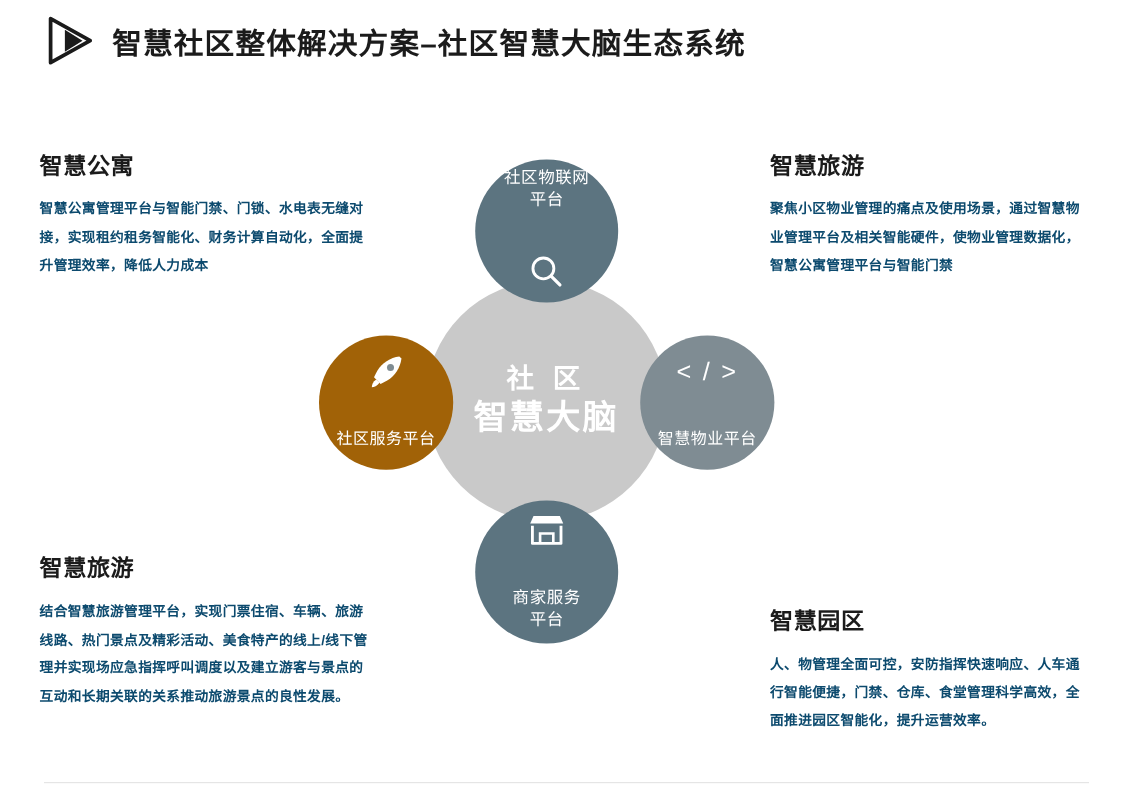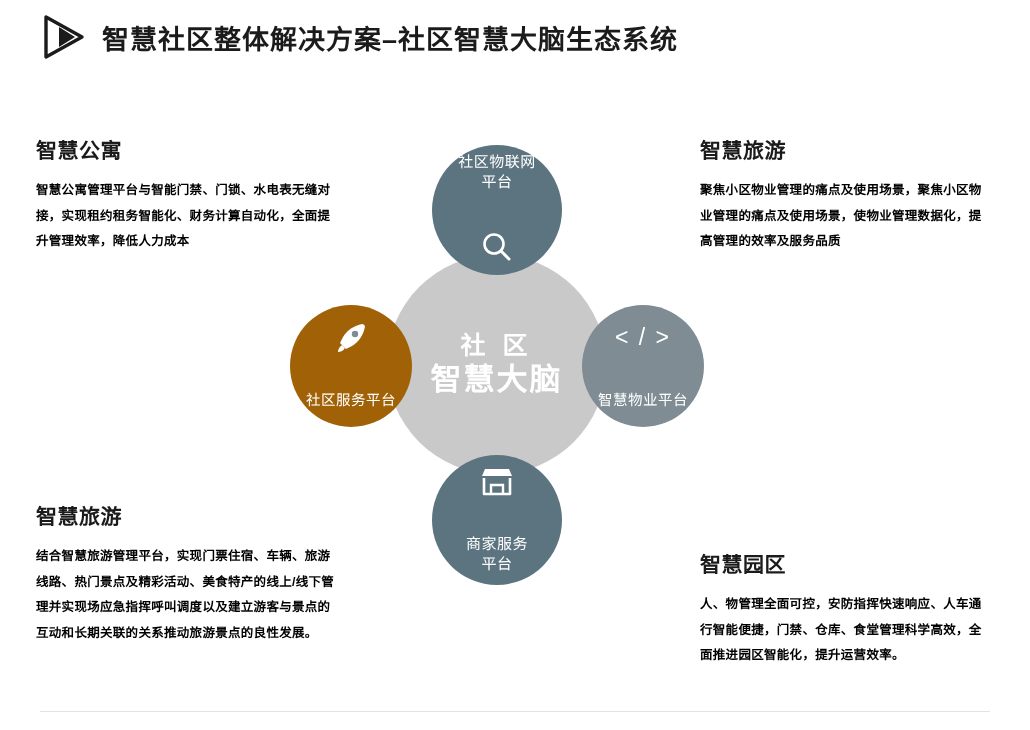--- a/index.html
+++ b/index.html
@@ -48,21 +48,21 @@
     margin: 0 0 14px 0;
     font-size: 21px;
     font-weight: bold;
     letter-spacing: 0.5px;
     color: #1b1b1b;
   }
   .block p {
     margin: 0;
     font-size: 12.5px;
     line-height: 2.05;
-    color: #000000;
+    color: #0c4a6e;
     letter-spacing: 0.3px;
     font-weight: bold;
   }
   .block.b-tl { left: 36px;  top: 134px; }
   .block.b-tr { left: 700px; top: 134px; width: 292px; }
   .block.b-bl { left: 36px;  top: 500px; }
   .block.b-br { left: 700px; top: 548px; width: 292px; }
 
   
   .diagram {
@@ -174,21 +174,21 @@
   <div class="header-title">智慧社区整体解决方案–社区智慧大脑生态系统</div>
 </div>
 
 <div class="block b-tl">
   <h2>智慧公寓</h2>
   <p>智慧公寓管理平台与智能门禁、门锁、水电表无缝对接，实现租约租务智能化、财务计算自动化，全面提升管理效率，降低人力成本</p>
 </div>
 
 <div class="block b-tr">
   <h2>智慧旅游</h2>
-  <p>聚焦小区物业管理的痛点及使用场景，聚焦小区物业管理的痛点及使用场景，使物业管理数据化，提高管理的效率及服务品质</p>
+  <p>聚焦小区物业管理的痛点及使用场景，通过智慧物业管理平台及相关智能硬件，使物业管理数据化，智慧公寓管理平台与智能门禁</p>
 </div>
 
 <div class="block b-bl">
   <h2>智慧旅游</h2>
   <p>结合智慧旅游管理平台，实现门票住宿、车辆、旅游线路、热门景点及精彩活动、美食特产的线上/线下管理并实现场应急指挥呼叫调度以及建立游客与景点的互动和长期关联的关系推动旅游景点的良性发展。</p>
 </div>
 
 <div class="block b-br">
   <h2>智慧园区</h2>
   <p>人、物管理全面可控，安防指挥快速响应、人车通行智能便捷，门禁、仓库、食堂管理科学高效，全面推进园区智能化，提升运营效率。</p>

